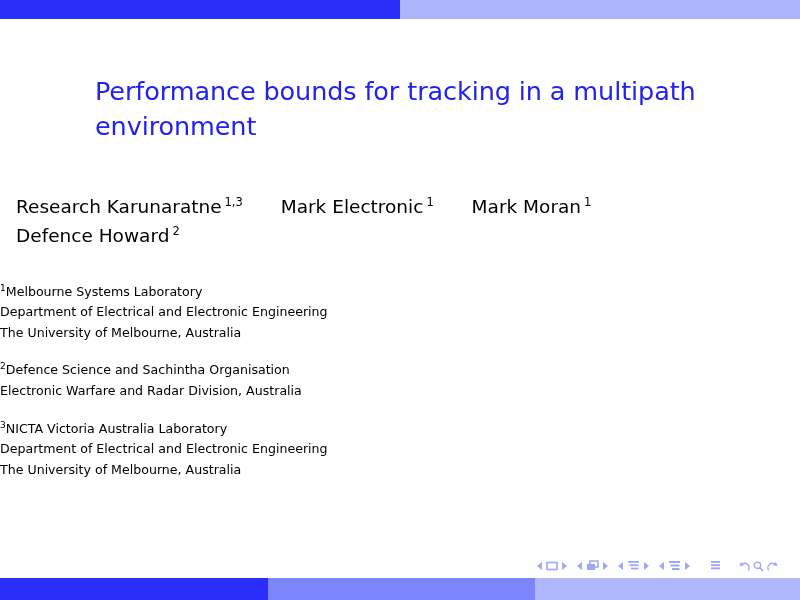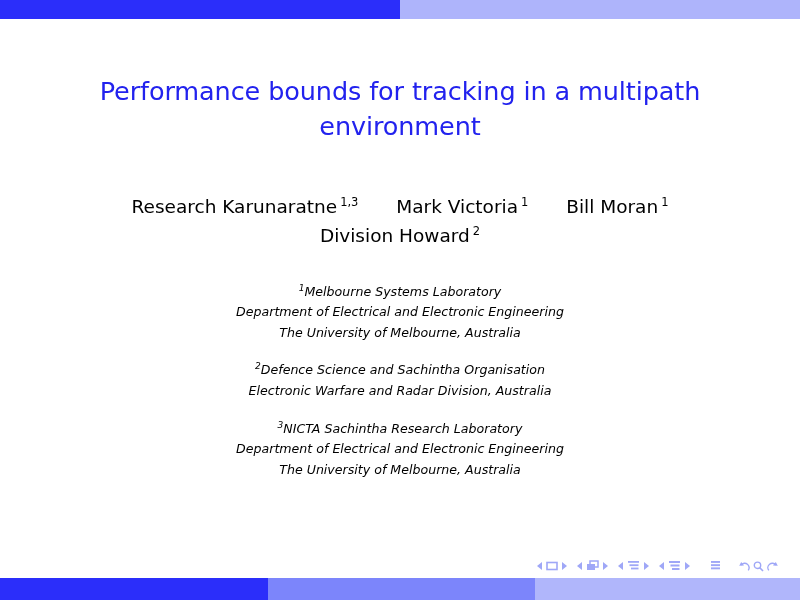--- a/index.html
+++ b/index.html
@@ -80,21 +80,21 @@
   .navsymbols svg { display: block; }
   .nav-ic { margin: 0 1.5px; }
 
   
   .slide {
     position: absolute;
     top: 19px;
     left: 0;
     width: 800px;
     height: 450px;
-    text-align: center;
+    text-align: left;
   }
 
   .title {
     color: #2222ee;
     font-size: 25.5px;
     font-weight: normal;
     line-height: 1.38;
     margin: 0;
     padding: 55px 95px 0 95px;
     letter-spacing: -0.1px;
@@ -123,21 +123,20 @@
   }
 
   .institutes {
     margin-top: 30px;
     color: #000000;
     font-size: 12.6px;
     line-height: 1.63;
   }
   .inst {
     margin-bottom: 16px;
-    font-style: italic;
   }
   .inst:last-child { margin-bottom: 0; }
   .inst .line { display: block; white-space: nowrap; }
   .inst .line sup {
     font-size: 0.72em;
     vertical-align: super;
   }
 </style>
 </head>
 <body>
@@ -150,48 +149,48 @@
 <div class="slide">
 
   <h1 class="title">Performance bounds for tracking in a multipath environment</h1>
 
   <div class="authors">
     <span class="author-row">
       <span class="author">
         <span class="aname">Research Karunaratne</span><sup>1,3</sup>
       </span>
       <span class="author">
-        <span class="aname">Mark Victoria</span><sup>1</sup>
+        <span class="aname">Mark Electronic</span><sup>1</sup>
       </span>
       <span class="author">
-        <span class="aname">Bill Moran</span><sup>1</sup>
+        <span class="aname">Mark Moran</span><sup>1</sup>
       </span>
     </span>
     <span class="author-row">
       <span class="author">
-        <span class="aname">Division Howard</span><sup>2</sup>
+        <span class="aname">Defence Howard</span><sup>2</sup>
       </span>
     </span>
   </div>
 
   <div class="institutes">
 
     <div class="inst">
       <span class="line"><sup>1</sup><span>Melbourne Systems Laboratory</span></span>
       <span class="line">Department of Electrical and Electronic Engineering</span>
       <span class="line">The University of Melbourne, Australia</span>
     </div>
 
     <div class="inst">
       <span class="line"><sup>2</sup><span>Defence Science and Sachintha Organisation</span></span>
       <span class="line">Electronic Warfare and Radar Division, Australia</span>
     </div>
 
     <div class="inst">
-      <span class="line"><sup>3</sup><span>NICTA Sachintha Research Laboratory</span></span>
+      <span class="line"><sup>3</sup><span>NICTA Victoria Australia Laboratory</span></span>
       <span class="line">Department of Electrical and Electronic Engineering</span>
       <span class="line">The University of Melbourne, Australia</span>
     </div>
 
   </div>
 </div>
 
 <div class="navsymbols">
 
   <div class="navgroup">

